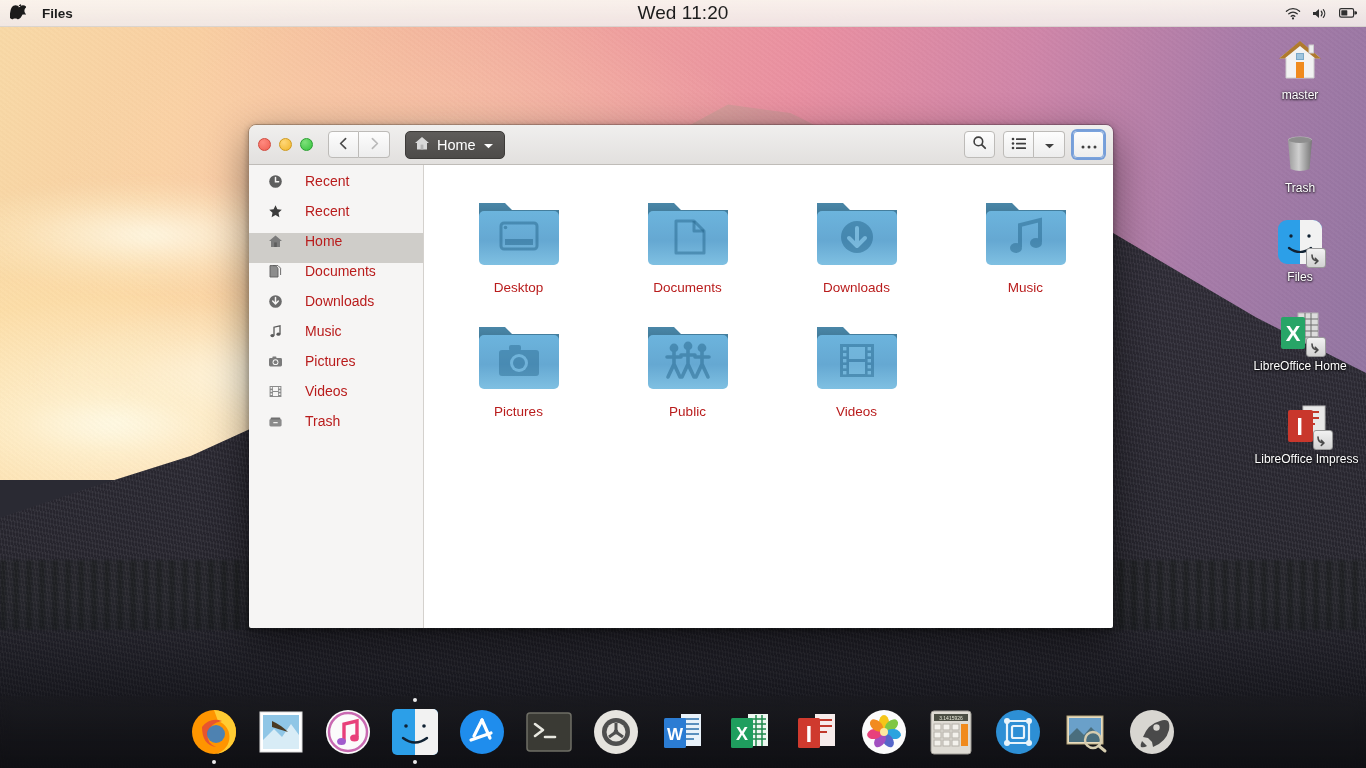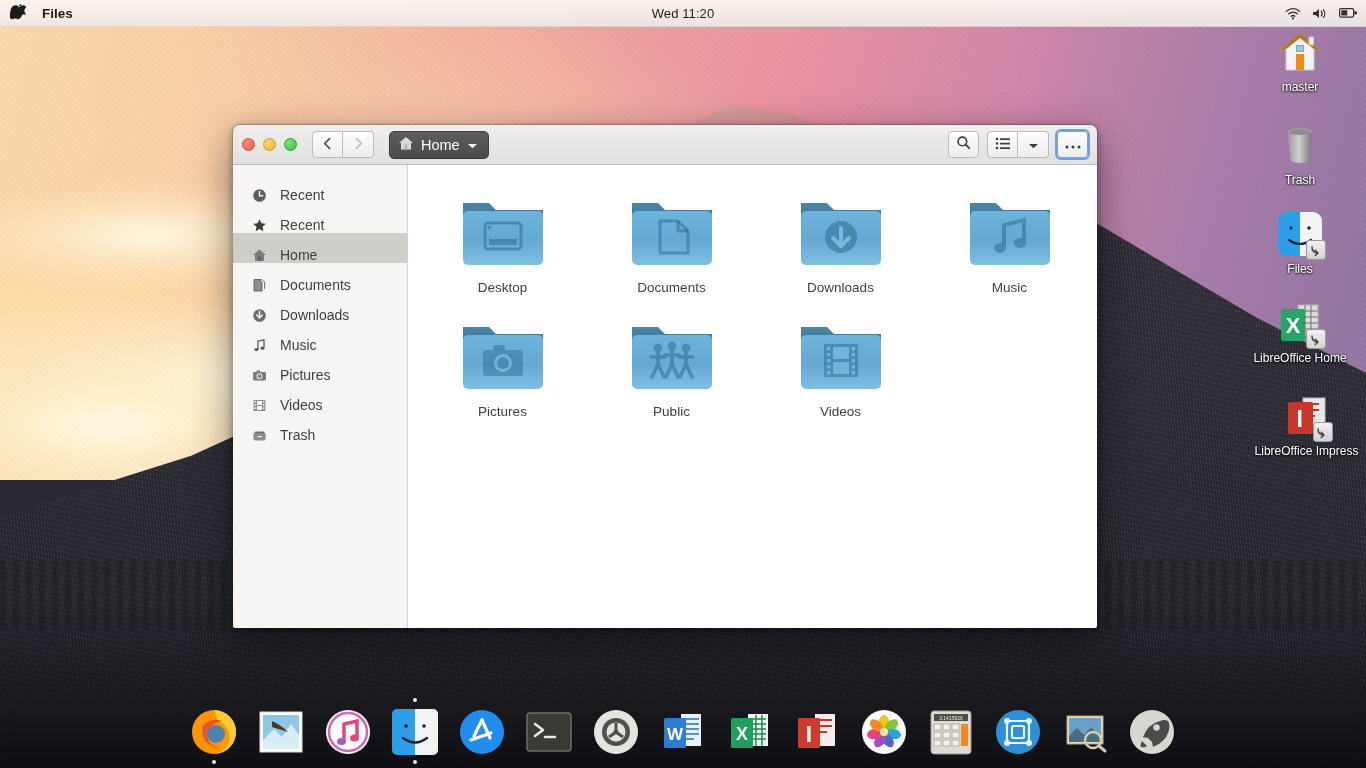--- a/index.html
+++ b/index.html
@@ -72,31 +72,31 @@
     border-bottom: 1px solid rgba(0,0,0,0.12);
     display: flex; align-items: center;
     color: #1c1c1c; font-size: 13px;
     z-index: 60;
   }
   .mb-left { display: flex; align-items: center; gap: 16px; padding-left: 10px; }
   .apple-logo { width: 16px; height: 18px; display: block; }
   .mb-app { font-weight: bold; font-size: 13.5px; }
   .mb-center {
     position: absolute; left: 0; right: 0; text-align: center;
-    font-size: 13px; letter-spacing: .1px;
+    font-size: 19px; letter-spacing: .1px;
   }
   .mb-right {
     margin-left: auto; display: flex; align-items: center; gap: 11px;
     padding-right: 9px;
   }
   .mb-right svg { display: block; }
 
   
   .desk-icons {
-    position: absolute; right: 6px; top: 24px; width: 120px;
+    position: absolute; right: 6px; top: 32px; width: 120px;
     display: flex; flex-direction: column; align-items: center;
     z-index: 10;
   }
   .desk-icon {
     width: 110px; margin-bottom: 16px;
     display: flex; flex-direction: column; align-items: center;
     text-align: center;
   }
   .desk-icon .glyph { width: 48px; height: 48px; position: relative; }
   .desk-icon .lbl {
@@ -106,21 +106,21 @@
   }
   .shortcut-badge {
     position: absolute; right: -2px; bottom: -2px; width: 20px; height: 20px;
     background: linear-gradient(180deg,#f2f2f2,#d2d2d2);
     border: 1px solid #9a9a9a; border-radius: 3px;
     display: flex; align-items: center; justify-content: center;
   }
 
   
   #fm-window {
-    position: absolute; left: 232px; top: 124px; width: 866px; height: 505px;
+    position: absolute; left: 248px; top: 124px; width: 866px; height: 505px;
     border-radius: 8px 8px 3px 3px;
     box-shadow: 0 14px 40px rgba(0,0,0,0.45), 0 2px 6px rgba(0,0,0,0.3);
     overflow: hidden; z-index: 30;
     display: flex; flex-direction: column;
     border: 1px solid rgba(0,0,0,0.35);
   }
   .titlebar {
     height: 40px; flex: none;
     background: linear-gradient(180deg, #f0efee 0%, #e2e0de 100%);
     border-bottom: 1px solid #bfbcb8;
@@ -171,23 +171,23 @@
   .body-row { flex: 1; display: flex; min-height: 0; }
 
   .sidebar {
     width: 175px; flex: none;
     background: #f6f5f4;
     border-right: 1px solid #d4d1cd;
     padding-top: 8px;
     font-size: 14px; color: #2e2e2e;
   }
   .sb-item {
-    height: 30px; display: flex; align-items: flex-end; gap: 13px;
+    height: 30px; display: flex; align-items: flex-start; gap: 22px;
     padding: 0 10px 0 18px;
-    color: #404040;
+    color: #b91c1c;
   }
   .sb-item.selected { background: #cfcdc9; }
   .sb-icon { width: 16px; height: 16px; display: flex; align-items: center; justify-content: center; flex: none; }
   .sb-sep { height: 14px; }
 
   .content {
     flex: 1; background: #ffffff; position: relative; overflow: hidden;
   }
   .grid {
     display: grid;
@@ -195,21 +195,21 @@
     justify-content: start;
     padding: 22px 0 0 10px;
     row-gap: 16px;
   }
   .item {
     display: flex; flex-direction: column; align-items: center;
     padding-top: 6px;
   }
   .folder { width: 96px; height: 80px; position: relative; }
   .item-label {
-    margin-top: 7px; font-size: 13.5px; color: #404040; text-align: center;
+    margin-top: 7px; font-size: 13.5px; color: #b91c1c; text-align: center;
   }
 
   
   #dock {
     position: absolute; left: 0; bottom: 0; width: 1366px; height: 72px;
     background: linear-gradient(180deg, rgba(28,28,32,0.30), rgba(18,18,22,0.45));
     backdrop-filter: blur(6px);
     display: flex; align-items: center; justify-content: center;
     z-index: 50;
   }

